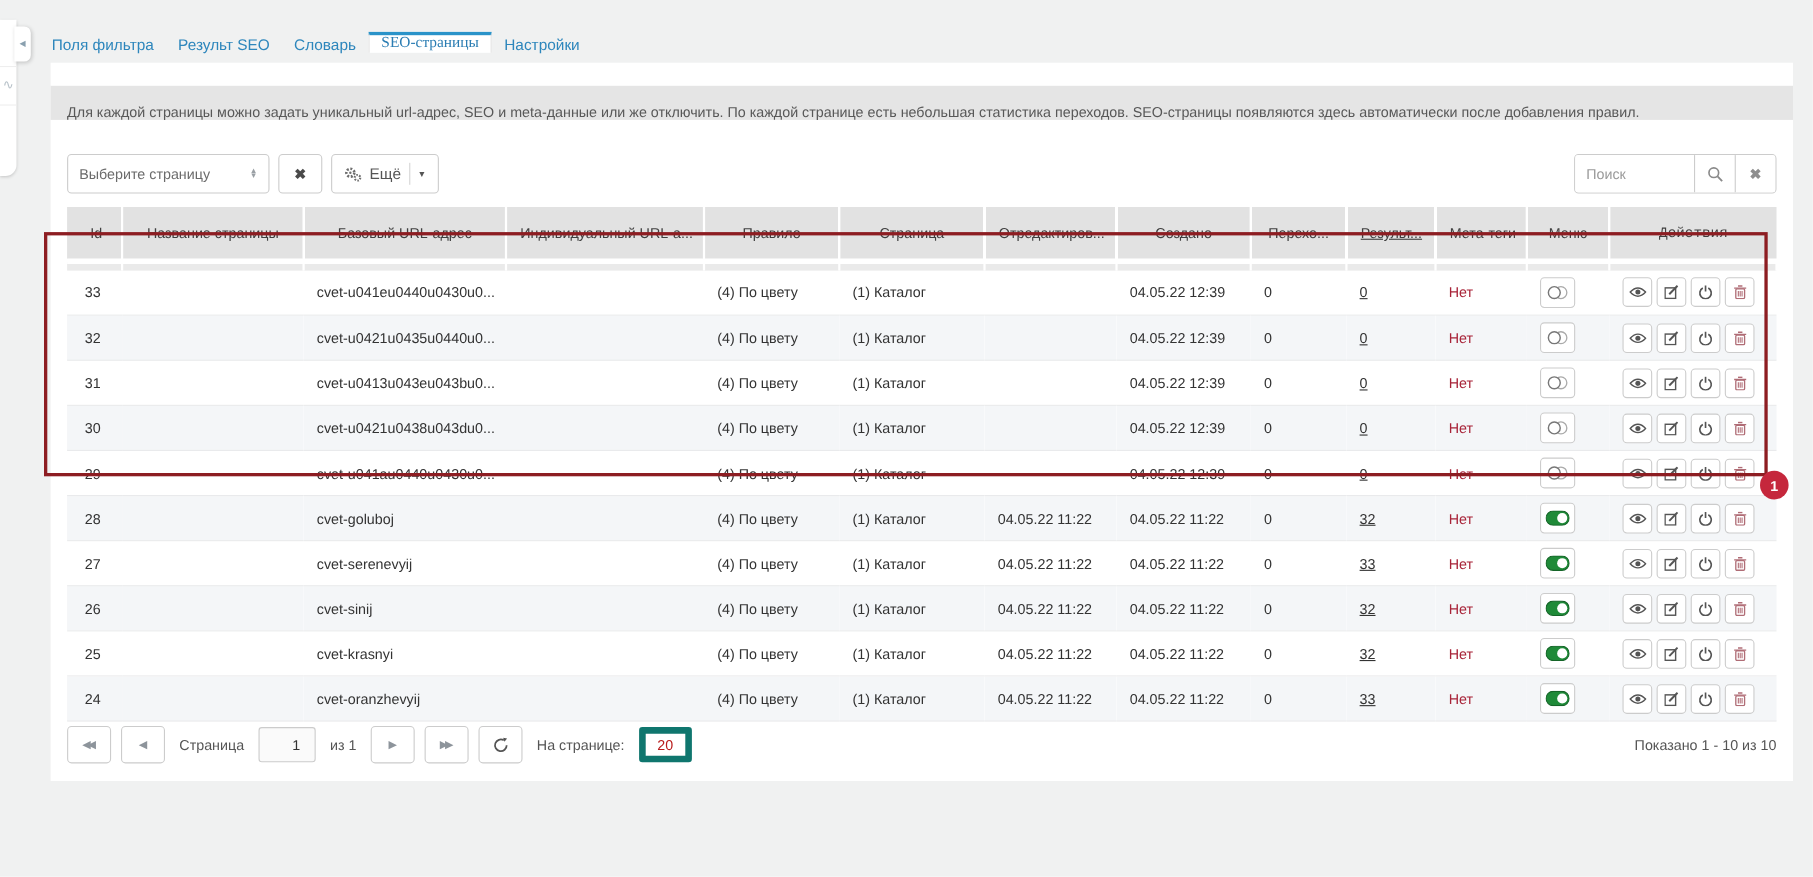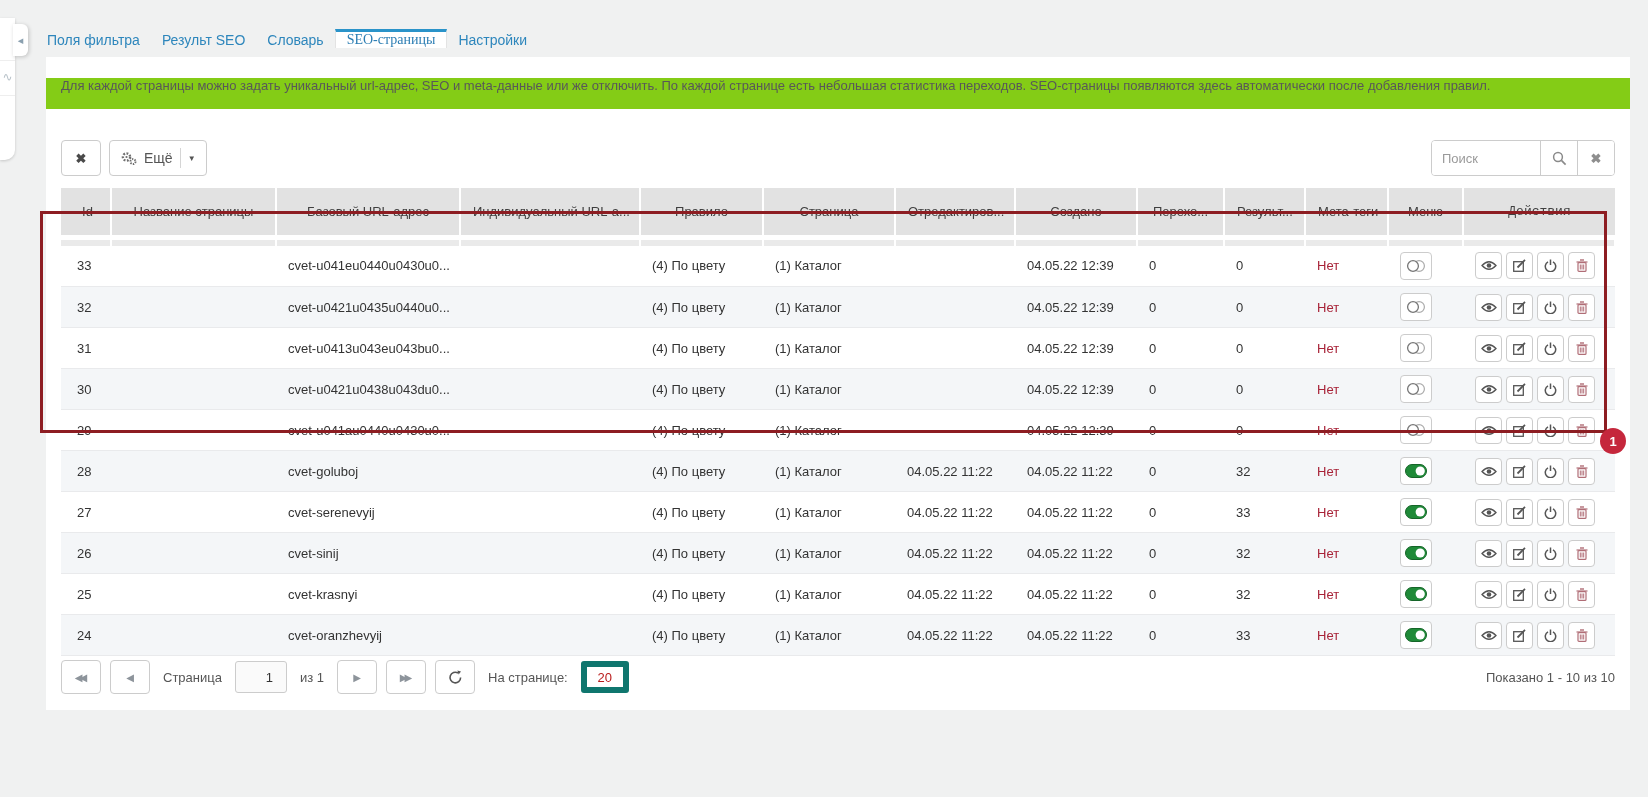--- a/index.html
+++ b/index.html
@@ -28,22 +28,22 @@
   
   .tabs{ position:absolute; left:36px; top:20px; display:flex; height:37px; align-items:center; }
   .tab{ padding:0 11px; display:flex; align-items:center; font-size:14px;
     color:#2d86bc; cursor:pointer; border-top:3px solid transparent; }
   .tab.active{ background:#fff; border-top:3px solid #2a93c9; color:#2b7db3;
     border-left:1px solid #e3e3e3; border-right:1px solid #e3e3e3;font-family:Liberation Serif, serif; }
 
   
   .card{ position:absolute; left:46px; top:57px; width:1584px; height:653px; background:#fff; }
 
-  .desc-band{ position:absolute; left:0; top:21px; right:0; height:31px; background:#84cc16;
-    display:flex; align-items:flex-start; padding-left:15px; color:#585858; font-size:13px; }
+  .desc-band{ position:absolute; left:0; top:21px; right:0; height:31px; background:#e5e5e5;
+    display:flex; align-items:flex-end; padding-left:15px; color:#585858; font-size:13px; }
 
   
   .toolbar{ position:absolute; left:15px; right:15px; top:83px; height:36px;
     display:flex; align-items:center; gap:8px; }
   .select-box{ width:184px; height:36px; background:#fff; border:1px solid #ccc; border-radius:4px;
     display:flex; align-items:center; justify-content:space-between; padding:0 10px;
     color:#6b6b6b; cursor:pointer; }
   .sort-arrows{ display:flex; flex-direction:column; line-height:5px; font-size:7px; color:#9aa0a5; }
   .tb-btn{ height:36px; background:#fff; border:1px solid #ccc; border-radius:4px;
     display:inline-flex; align-items:center; justify-content:center; cursor:pointer; color:#444; }
@@ -67,21 +67,21 @@
     padding:16px 12px; border-right:2px solid #fff; white-space:nowrap; overflow:hidden; }
   th:last-child{ border-right:none;font-family:Liberation Mono, monospace; }
   tr.spacer td{ background:#eaeaea; height:8px; border-right:2px solid #fff; padding:0; }
   tr.spacer{ border-top:5px solid #fff; }
   tbody td{ height:41px; padding:0 12px; border-bottom:1px solid #e9eaec; white-space:nowrap;
     overflow:hidden; color:#333; }
   tbody tr:nth-child(even) td{ background:#f4f6f8; }
   td.c0, th.c0{ padding-left:16px; }
   .c0{ width:50px; } .c1{ width:165px; } .c2{ width:184px; } .c3{ width:180px; }
   .c4{ width:123px; } .c5{ width:132px; } .c6{ width:120px; } .c7{ width:122px; }
-  .c8{ width:87px; } .c9{ width:81px; } .c10{ width:83px; } .c11{ width:75px; }
+  .c8{ width:87px; } .c9{ width:81px;text-decoration:underline; } .c10{ width:83px; } .c11{ width:75px; }
   .c12{ width:152px; }
   td.meta{ color:#a82338; }
 
   .tgl{ width:32px; height:28px; background:#fff; border:1px solid #ccc; border-radius:4px;
     display:inline-flex; align-items:center; justify-content:center; cursor:pointer; }
   .acts{ display:inline-flex; gap:4px; }
   .act-btn{ width:27px; height:27px; background:#fff; border:1px solid #ccc; border-radius:4px;
     display:inline-flex; align-items:center; justify-content:center; cursor:pointer; }
 
   
@@ -126,20 +126,27 @@
   <div class="tab">Настройки</div>
 </div>
 
 <div class="card">
 
   <div class="desc-band">
     <span>Для каждой страницы можно задать уникальный url-адрес, SEO и meta-данные или же отключить. По каждой странице есть небольшая статистика переходов. SEO-страницы появляются здесь автоматически после добавления правил.</span>
   </div>
 
   <div class="toolbar">
+    <div class="select-box">
+      <span>Выберите страницу</span>
+      <span class="sort-arrows">
+          <span>▲</span>
+          <span>▼</span>
+        </span>
+    </div>
     <button class="tb-btn btn-clear">
       <span>✖</span>
     </button>
     <button class="tb-btn btn-more">
       <svg width="17" height="15" viewBox="0 0 17 15">
         <circle cx="6.5" cy="6" r="3.6" fill="none" stroke="#6e6e6e" stroke-width="2.4" stroke-dasharray="1.8 1.5"></circle>
         <circle cx="6.5" cy="6" r="1.1" fill="#6e6e6e"></circle>
         <circle cx="13" cy="10.6" r="2.5" fill="none" stroke="#6e6e6e" stroke-width="2" stroke-dasharray="1.4 1.2"></circle>
       </svg>
       <span>Ещё</span>

